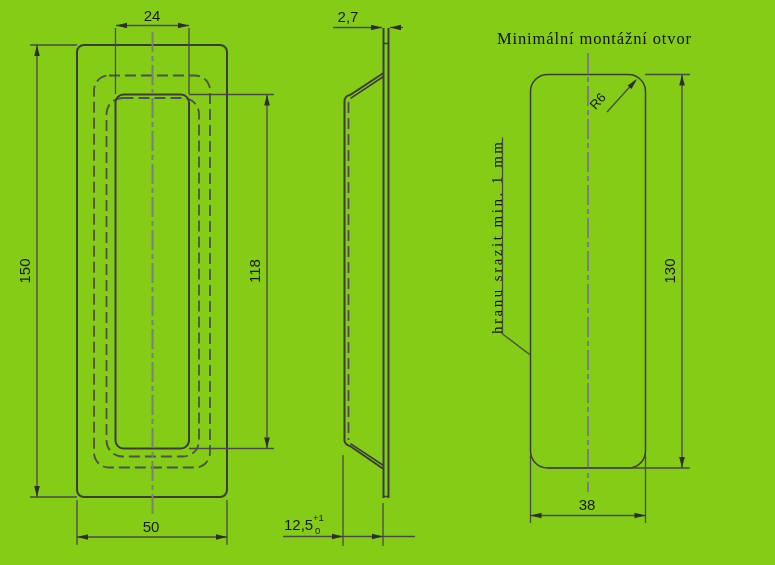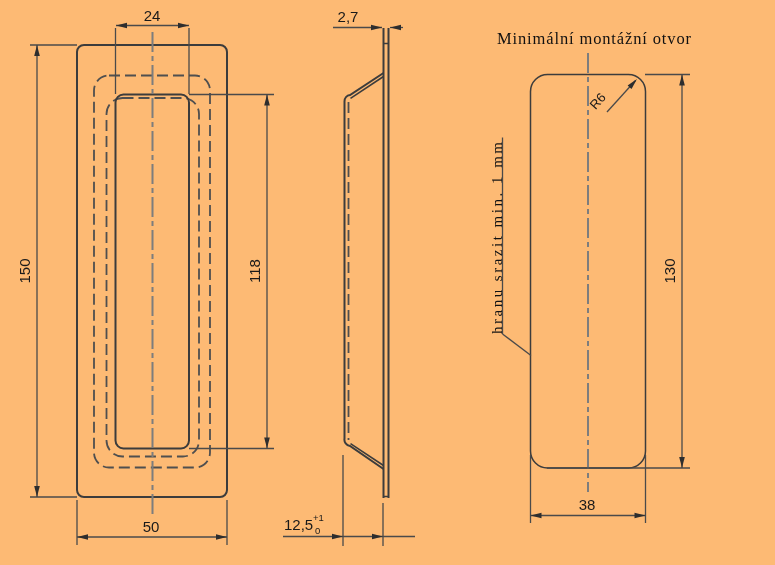--- a/index.html
+++ b/index.html
@@ -1,16 +1,16 @@
 <!DOCTYPE html>
 <html><head>
 <meta charset="utf-8">
 <style>
   html,body{margin:0;padding:0;background:#fff;}
-  .stage{position:relative;width:775px;height:565px;background:#fdba74;overflow:hidden;
+  .stage{position:relative;width:775px;height:565px;background:#84cc16;overflow:hidden;
          font-family:"Liberation Sans",sans-serif;}
   svg{display:block;}
   .obj   {fill:none;stroke:#3c3c3c;stroke-width:2;}
   .objthin{fill:none;stroke:#3c3c3c;stroke-width:1.5;}
   .hid   {fill:none;stroke:#4f4f4f;stroke-width:1.8;stroke-dasharray:11 5;}
   .cl    {fill:none;stroke:#7d7d7d;stroke-width:2;stroke-dasharray:20 4 5 4;}
   .dim   {fill:none;stroke:#4a4a4a;stroke-width:1.3;}
   .arr   {fill:#2e2e2e;stroke:none;}
   .dtxt  {font-family:"Liberation Sans",sans-serif;font-size:15px;fill:#1a1a1a;}
   .dtxtsm{font-family:"Liberation Sans",sans-serif;font-size:9.5px;fill:#1a1a1a;}

